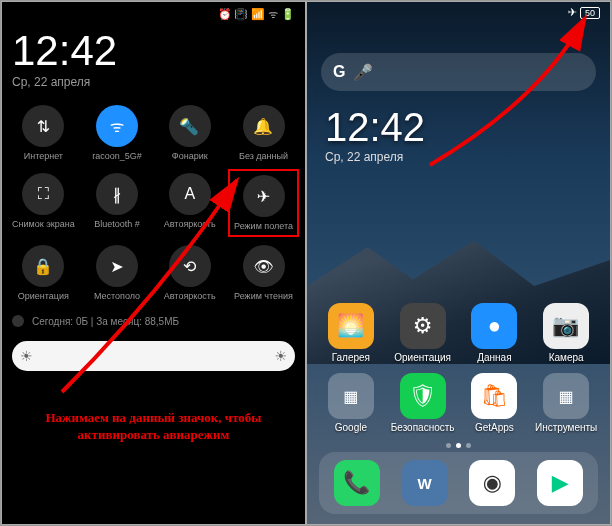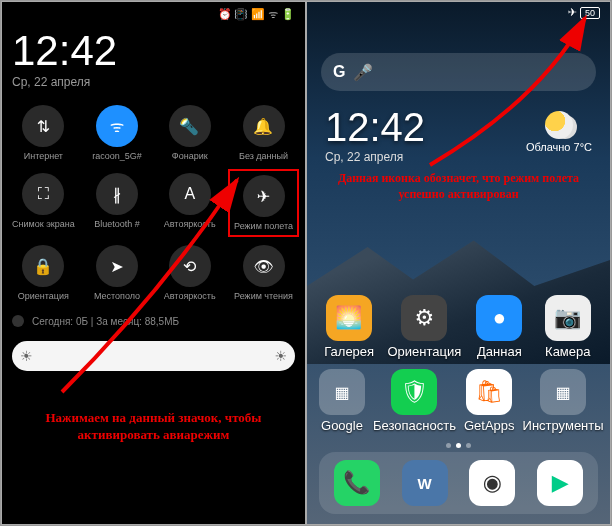--- a/index.html
+++ b/index.html
@@ -29,21 +29,21 @@
 .r-clock{display:flex;justify-content:space-between;align-items:flex-start;padding:6px 18px}
 .r-time{color:#fff;font-size:40px;font-weight:300;text-shadow:0 2px 4px rgba(0,0,0,.6)}
 .r-date{color:#ddd;font-size:12px}
 .wx{display:flex;flex-direction:column;align-items:center;gap:2px;color:#fff;font-size:11px;padding-top:6px}
 .wx-ic{width:28px;height:28px;background:radial-gradient(circle at 35% 35%,#ffd24a 40%,transparent 41%),#eee;border-radius:50%;box-shadow:6px 2px 0 -2px #ddd}
 .mtn{position:absolute;bottom:160px;left:0;right:0;height:130px;background:linear-gradient(160deg,#3a4a5a 20%,#1a2a3a 60%,#0a1a2a 100%);clip-path:polygon(0 100%,0 40%,20% 10%,35% 35%,55% 5%,75% 40%,100% 20%,100% 100%)}
 .launcher{position:absolute;bottom:0;left:0;right:0;padding:8px 12px 10px}
 .app-row{display:grid;grid-template-columns:repeat(4,1fr);gap:8px;margin-bottom:10px}
 .app{display:flex;flex-direction:column;align-items:center;gap:3px}
 .app-ic{width:46px;height:46px;border-radius:12px;display:flex;align-items:center;justify-content:center;font-size:22px;color:#fff}
-.app-lbl{color:#fff;font-size:13px;text-shadow:0 1px 2px rgba(0,0,0,.8)}
+.app-lbl{color:#fff;font-size:10px;text-shadow:0 1px 2px rgba(0,0,0,.8)}
 .dots{display:flex;justify-content:center;gap:5px;margin:4px 0}
 .dots span{width:5px;height:5px;border-radius:50%;background:rgba(255,255,255,.4)}
 .dots span.on{background:#fff}
 .dock{display:grid;grid-template-columns:repeat(4,1fr);gap:8px;background:rgba(255,255,255,.12);border-radius:16px;padding:8px}
 svg{display:block}
 </style>
 </head>
 <body>
 
 <div class="phone left">
@@ -137,27 +137,22 @@
   <div class="search">
     <span style="color:#fff;font-weight:bold">G</span>
     <span>🎤</span>
   </div>
 
   <div class="r-clock">
     <div>
       <div class="r-time">12:42</div>
       <div class="r-date">Ср, 22 апреля</div>
     </div>
-    <div class="wx">
-      <div class="wx-ic"></div>
-      <div><span>Облачно</span> <span>7°C</span></div>
-    </div>
-  </div>
-
-  <div class="anno" style="top:165px;font-size:12px;padding:4px 8px">Данная иконка обозначет, что режим полета успешно активирован</div>
+  </div>
+
 
   <svg class="arrow" style="right:10px;top:8px;width:180px;height:160px">
     <defs>
         <marker id="ah2" markerWidth="10" markerHeight="10" refX="8" refY="3" orient="auto">
           <path d="M0,0 L9,3 L0,6 Z" fill="#e00"></path>
         </marker>
       </defs>
     <path d="M 10 155 Q 120 90 165 8" stroke="#e00" stroke-width="4" fill="none" marker-end="url(#ah2)"></path>
   </svg>
 

